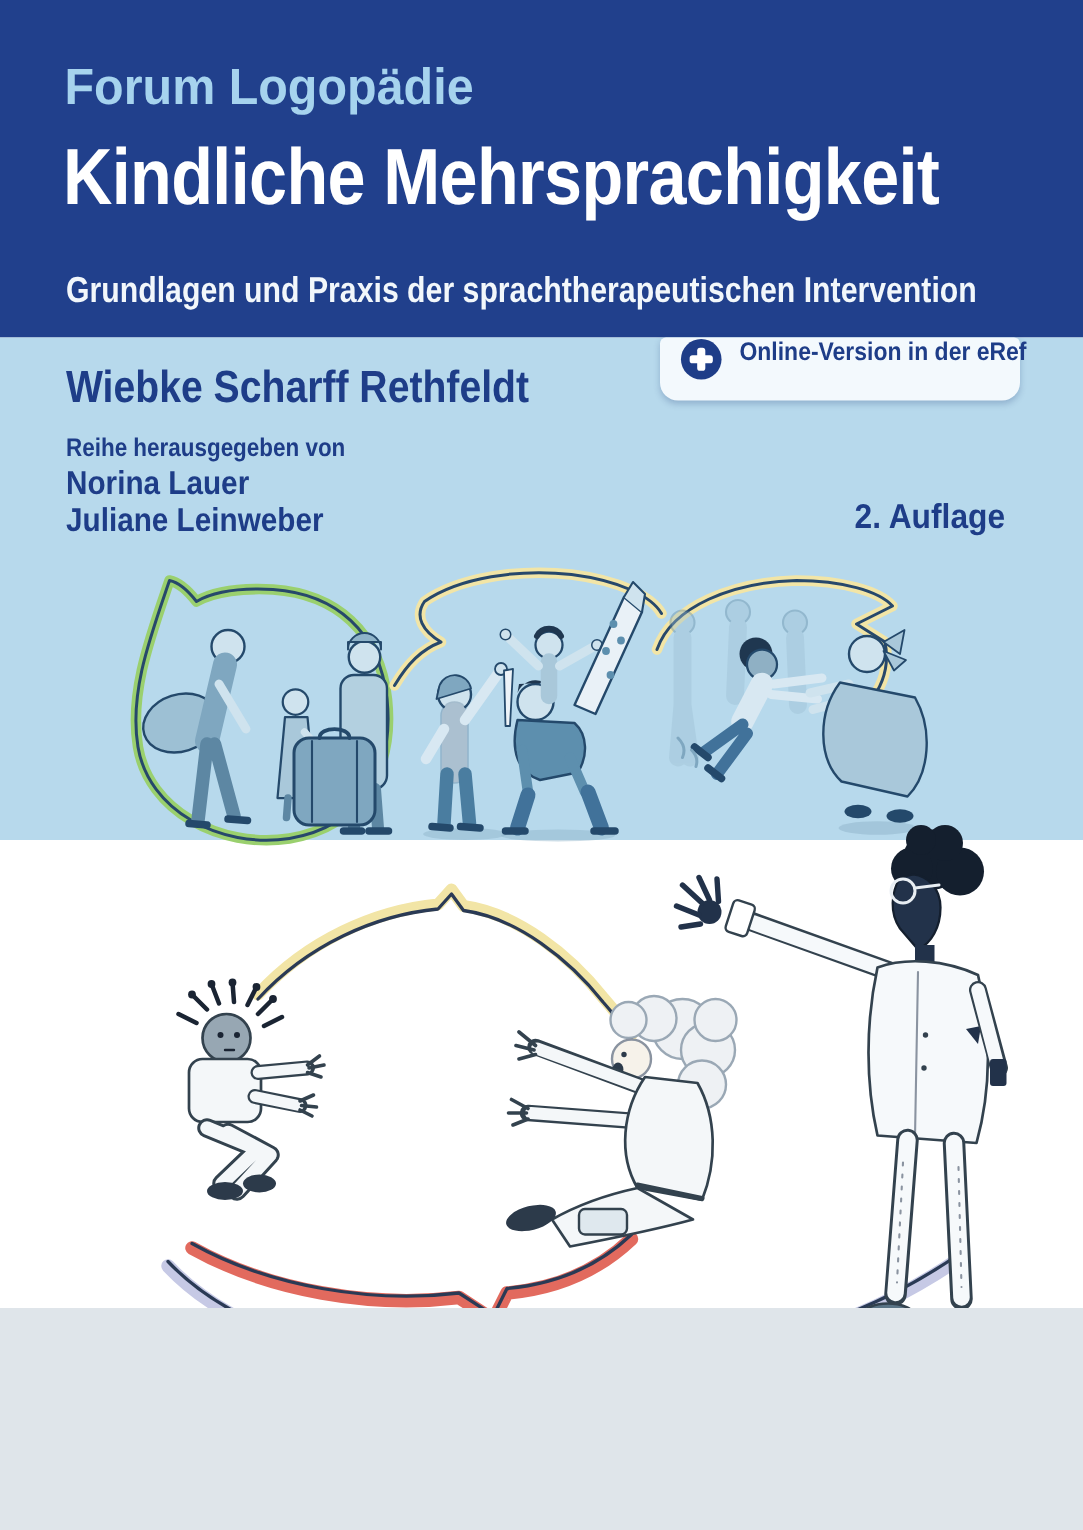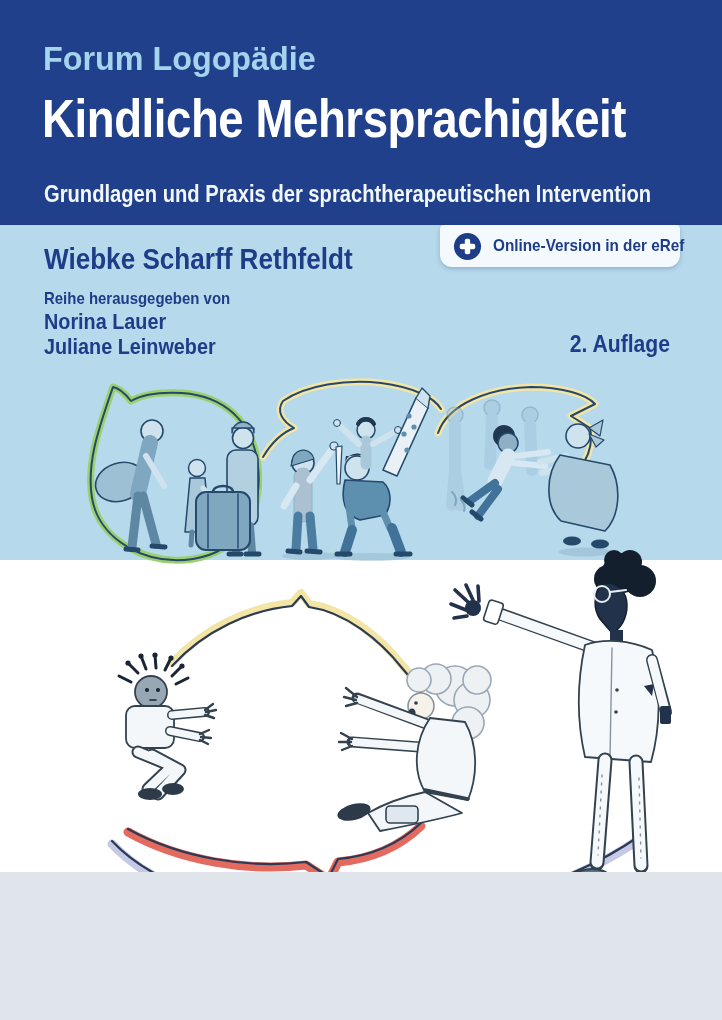--- a/index.html
+++ b/index.html
@@ -43,21 +43,21 @@
   }
   .edition{
     position:absolute;right:52px;top:331px;font-size:23px;font-weight:bold;
     color:#1e3d88;white-space:nowrap;transform:scaleX(.92);transform-origin:right;
   }
   
   .badge{
     position:absolute;left:440px;top:225px;width:240px;height:42px;
     background:#f3f9fd;border-radius:4px 4px 12px 12px;
     box-shadow:0 2px 4px rgba(30,60,120,.25);
-    display:flex;align-items:center;gap:11px;padding-left:13px;box-sizing:border-box;
+    display:flex;gap:11px;padding-left:13px;box-sizing:border-box;
   }
   .badge-plus{width:29px;height:29px;flex:0 0 auto;display:block;}
   .badge-label{
     font-size:17px;font-weight:bold;color:#1e3d88;white-space:nowrap;
     transform:scaleX(.9);transform-origin:left;
   }
   
   .illustration{position:absolute;left:0;top:0;width:722px;height:1020px;pointer-events:none;}
   .illustration *{stroke-linecap:round;stroke-linejoin:round;}
   

